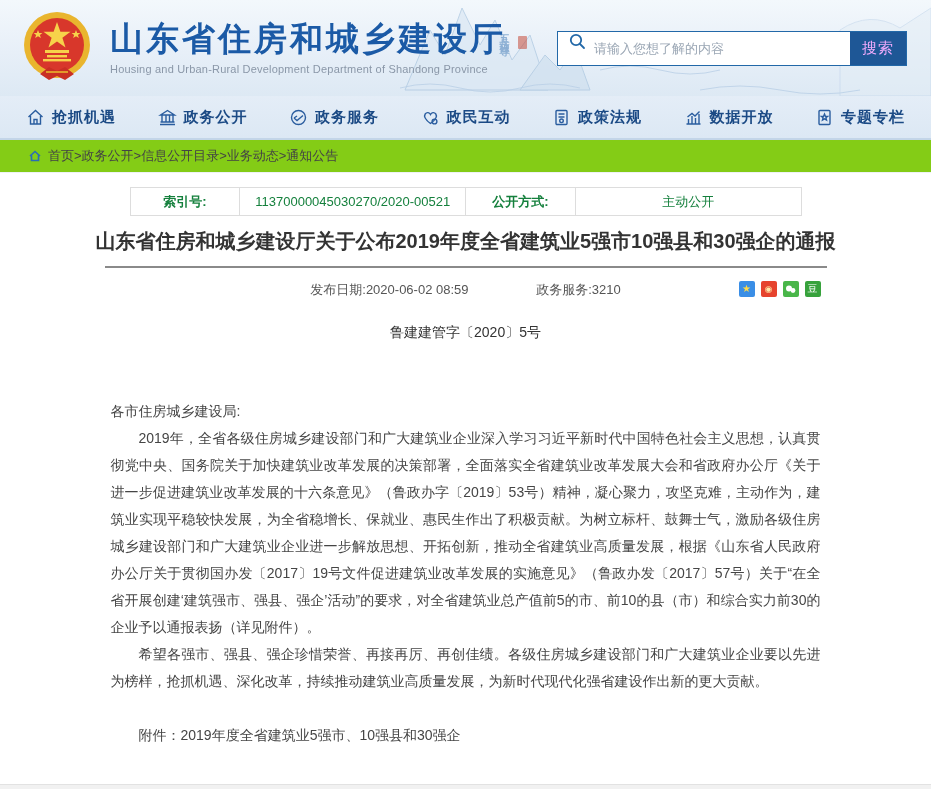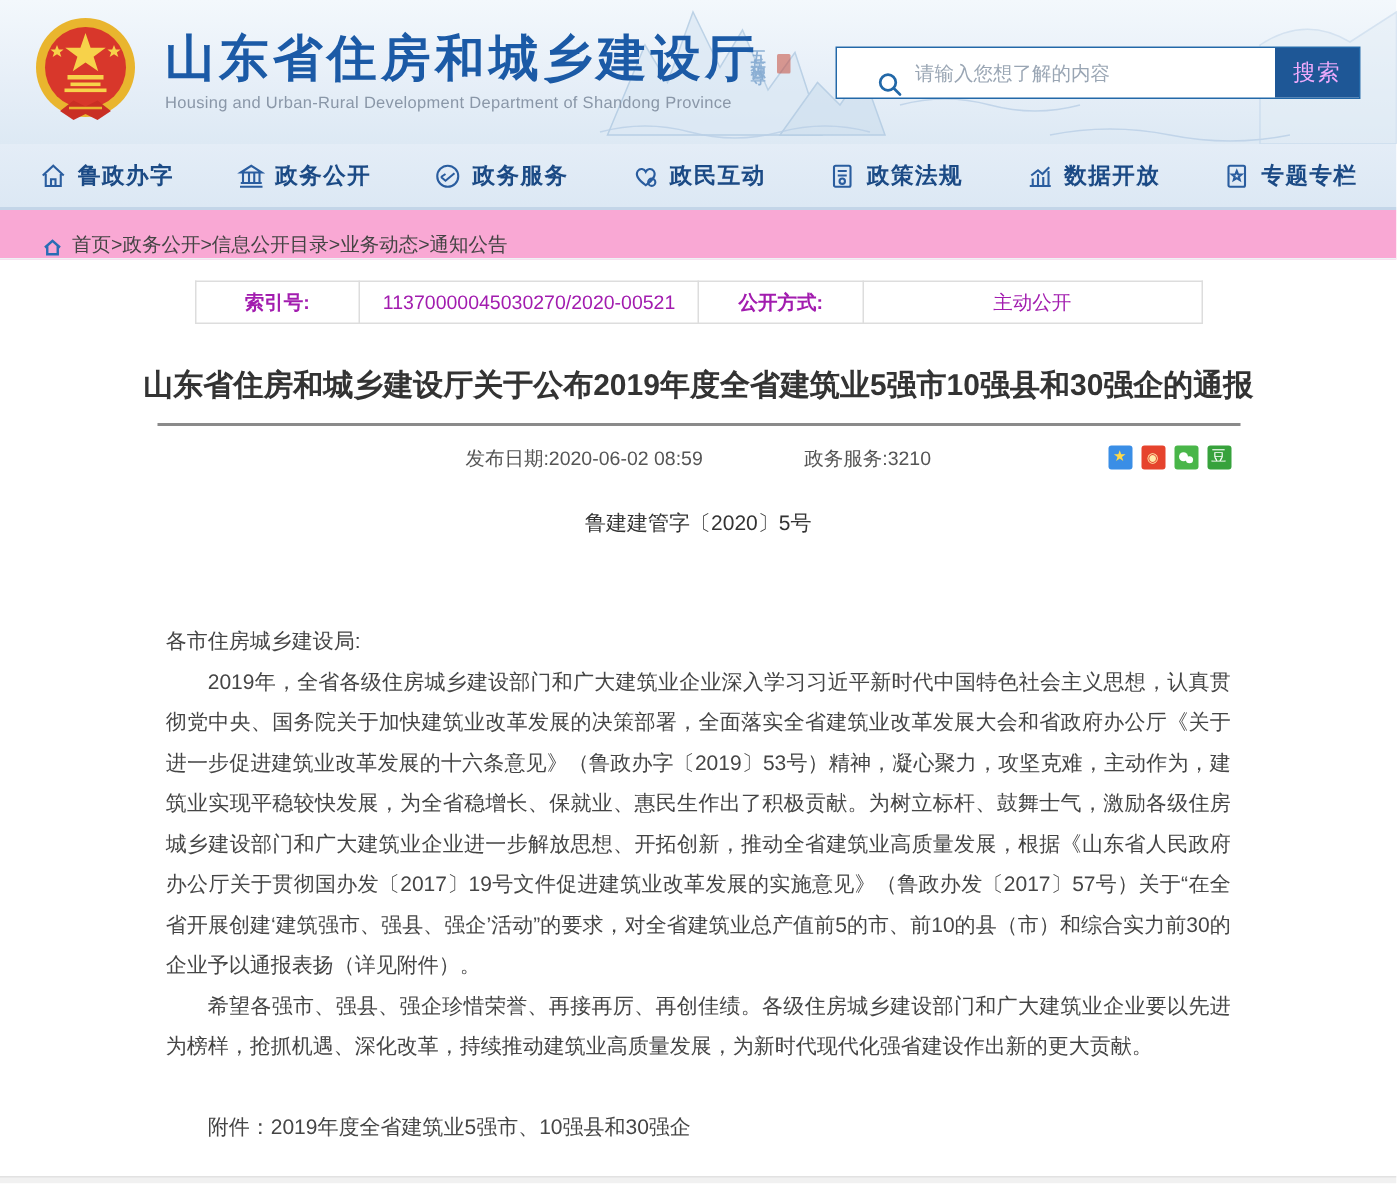--- a/index.html
+++ b/index.html
@@ -26,21 +26,21 @@
   }
   .logo-row { position:absolute; left:16px; top:6px; display:flex; align-items:center; }
   .emblem { width:82px; height:82px; flex:0 0 auto; }
   .site-titles { margin-left:12px; }
   .site-title { font-size:33px; font-weight:bold; color:#1b5aa6; letter-spacing:3px; line-height:40px; }
   .site-subtitle { font-size:11px; color:#8a97a8; margin-top:4px; letter-spacing:.2px; }
   .search-box {
     position:absolute; right:24px; top:31px; width:350px; height:35px;
     display:flex; background:#ffffff; border:1px solid #2268a8;
   }
-  .search-input-wrap { flex:1; display:flex; align-items:flex-end; padding-left:26px; }
+  .search-input-wrap { flex:1; display:flex; align-items:flex-start; padding-left:10px; }
   .search-input {
     border:none; outline:none; flex:1; font-size:13px; color:#333;
     height:100%; background:transparent; margin-left:8px;
     font-family:"Liberation Sans","DejaVu Sans",sans-serif;
   }
   .search-input::placeholder { color:#9aa6b4; }
   .search-btn {
     width:56px; background:#1e5796; color:#f0abfc; border:none; font-size:15px;
     cursor:pointer; font-family:inherit; letter-spacing:1px;
   }
@@ -48,34 +48,34 @@
   .nav {
     height:44px; background:linear-gradient(180deg,#e4edf7 0%,#dce8f4 100%);
     border-bottom:2px solid #c3d5e8;
     display:flex; align-items:center; justify-content:space-between; padding:0 26px;
   }
   .nav-item { display:flex; align-items:center; gap:7px; cursor:pointer; }
   .nav-item svg { width:19px; height:19px; stroke:#2a5d9f; fill:none; stroke-width:1.4; }
   .nav-label { font-size:15px; font-weight:bold; color:#1b4a85; letter-spacing:1px; }
   
   .breadcrumb {
-    height:33px; display:flex; align-items:flex-end; padding-left:28px;
-    background:#f9a8d4; border-bottom:1px solid #eef2f6; font-size:13px; color:#444;
+    height:33px; display:flex; align-items:center; padding-left:28px;
+    background:#84cc16; border-bottom:1px solid #eef2f6; font-size:13px; color:#444;
   }
   .breadcrumb svg { width:14px; height:14px; margin-right:6px; stroke:#2a6db5; fill:none; stroke-width:1.6; }
   
   .meta-table {
     width:672px; margin:14px auto 0 auto; border-collapse:collapse; font-size:13px;
   }
-  .meta-table td { border:1px solid #ddd; height:28px; text-align:center; color:#a21caf; background:#fff; }
+  .meta-table td { border:1px solid #ddd; height:28px; text-align:center; color:#15803d; background:#fff; }
   .meta-table td.lbl { width:110px; font-weight:bold; }
   .meta-table td.val { width:226px; }
   
   .article-title {
-    width:760px; margin:26px auto 0 auto; text-align:center;
+    width:760px; margin:10px auto 0 auto; text-align:center;
     font-size:20px; font-weight:bold; color:#333; line-height:31px;
   }
   .title-divider { width:722px; margin:9px auto 0 auto; border-bottom:2px solid #8a8a8a; }
   .meta-line {
     width:722px; margin:13px auto 0 auto; position:relative;
     text-align:center; font-size:13px; color:#555; height:18px;
   }
   .meta-line .meta-item { margin:0 32px; }
   .share-icons { position:absolute; right:6px; top:0; display:flex; gap:6px; }
   .share-icon {
@@ -142,21 +142,21 @@
     </div>
     <button class="search-btn">搜索</button>
   </div>
 </div>
 
 <div class="nav">
   <div class="nav-item">
     <svg viewBox="0 0 19 19">
         <path d="M2.5 9 L9.5 2.5 L16.5 9 M4.5 8 V16 H14.5 V8 M8 16 V11.5 H11 V16"></path>
       </svg>
-    <span class="nav-label">鲁政办字</span>
+    <span class="nav-label">抢抓机遇</span>
   </div>
   <div class="nav-item">
     <svg viewBox="0 0 19 19">
         <path d="M2.5 7 L9.5 2.5 L16.5 7 Z M4 7 V14 M8 7 V14 M11.5 7 V14 M15 7 V14 M2.5 14 H16.5 M2 16.5 H17"></path>
       </svg>
     <span class="nav-label">政务公开</span>
   </div>
   <div class="nav-item">
     <svg viewBox="0 0 19 19">
         <circle cx="9.5" cy="9.5" r="7"></circle>

